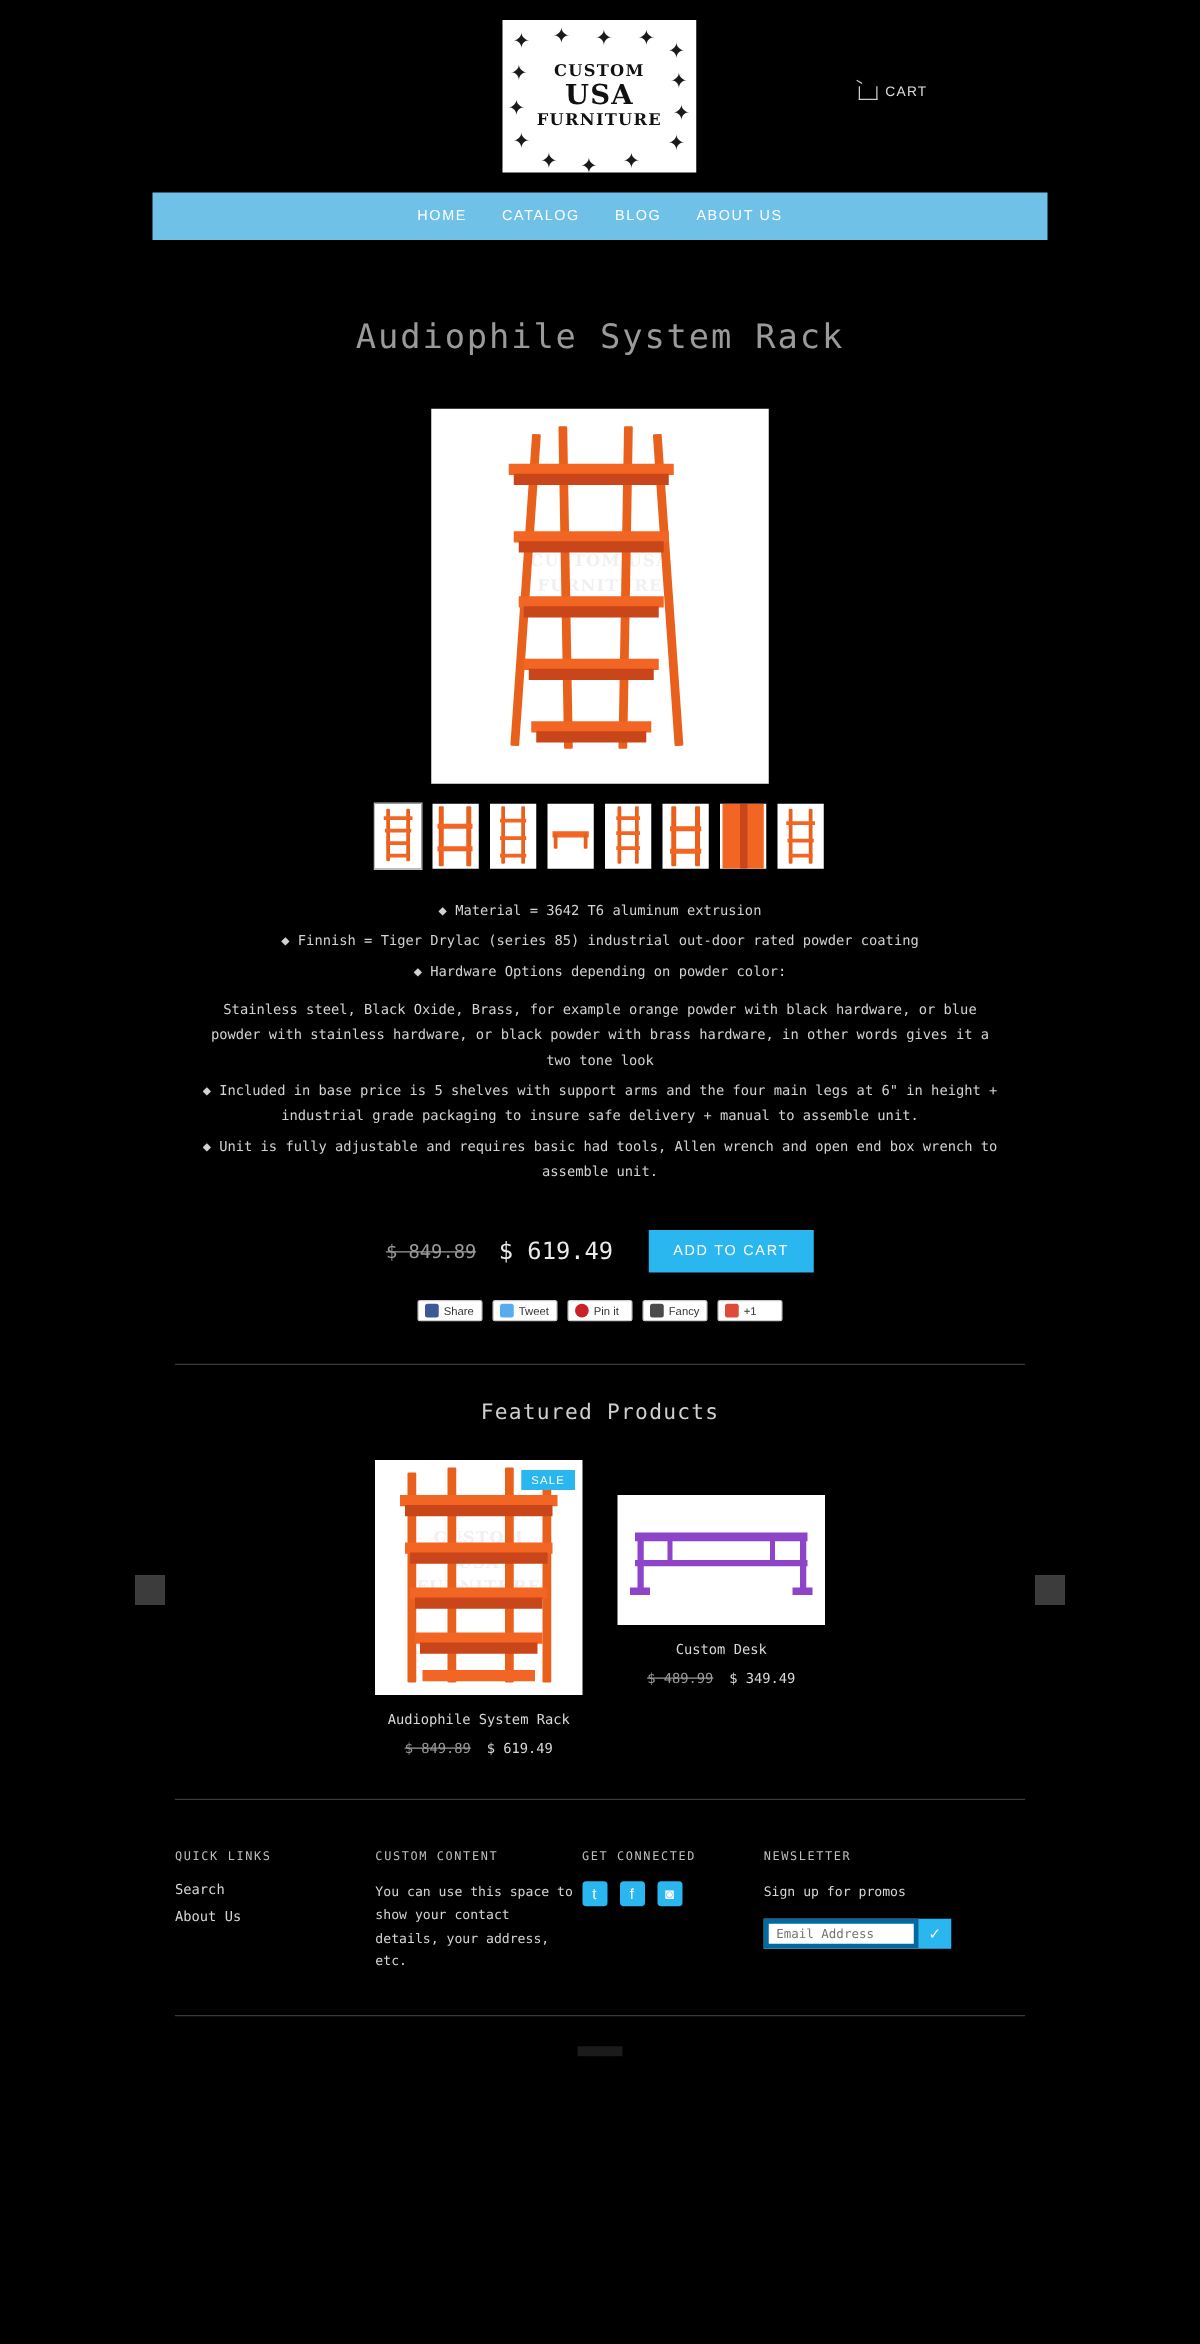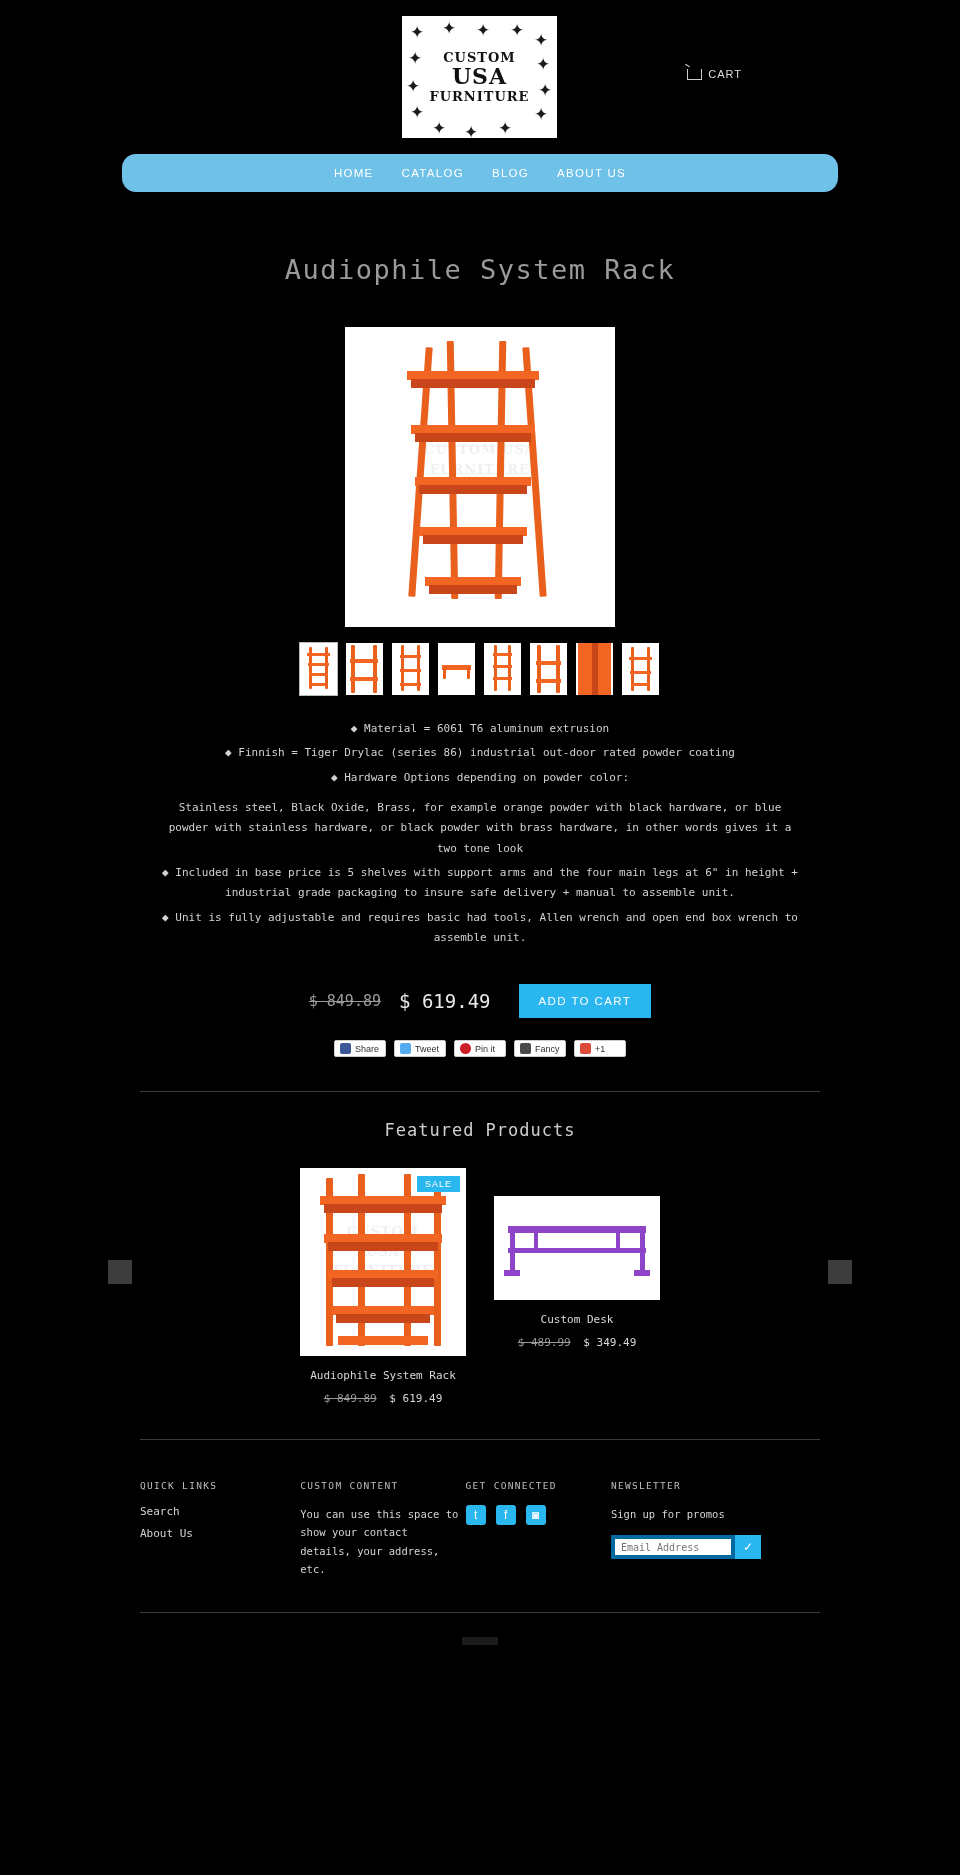--- a/index.html
+++ b/index.html
@@ -64,21 +64,20 @@
     width: 5px; height: 1px; background: #ccc; transform: rotate(30deg);
   }
 
   
   .navbar {
     width: 716px; margin: 4px auto 0;
     background: #6fc1e8;
     height: 38px;
     display: flex; align-items: center; justify-content: center;
     gap: 0px;
-    border-radius: 14px;
   }
   .nav-item {
     color: #fff;
     font-size: 11.5px;
     letter-spacing: 1.3px;
     padding: 0 14px;
     cursor: pointer;
   }
 
   
@@ -406,22 +405,22 @@
       <div class="leg" style="left:9px;top:4px;height:44px;width:3px;"></div>
       <div class="leg" style="left:25px;top:4px;height:44px;width:3px;"></div>
       <div class="shelf" style="left:7px;top:14px;width:23px;height:3px;"></div>
       <div class="shelf" style="left:8px;top:28px;width:21px;height:3px;"></div>
       <div class="shelf" style="left:9px;top:40px;width:19px;height:3px;"></div>
     </div>
   </div>
 </div>
 
 <div class="specs">
-  <p>◆ Material = 6061 T6 aluminum extrusion</p>
-  <p>◆ Finnish = Tiger Drylac (series 86) industrial out-door rated powder coating</p>
+  <p>◆ Material = 3642 T6 aluminum extrusion</p>
+  <p>◆ Finnish = Tiger Drylac (series 85) industrial out-door rated powder coating</p>
   <p>◆ Hardware Options depending on powder color:</p>
   <p class="para">Stainless steel, Black Oxide, Brass, for example orange powder with black hardware, or blue powder with stainless hardware, or black powder with brass hardware, in other words gives it a two tone look</p>
   <p>◆ Included in base price is 5 shelves with support arms and the four main legs at 6" in height + industrial grade packaging to insure safe delivery + manual to assemble unit.</p>
   <p>◆ Unit is fully adjustable and requires basic had tools, Allen wrench and open end box wrench to assemble unit.</p>
 </div>
 
 <div class="price-row">
   <span class="price-old">$ 849.89</span>
   <span class="price-new">$ 619.49</span>
   <button class="add-cart">ADD TO CART</button>

